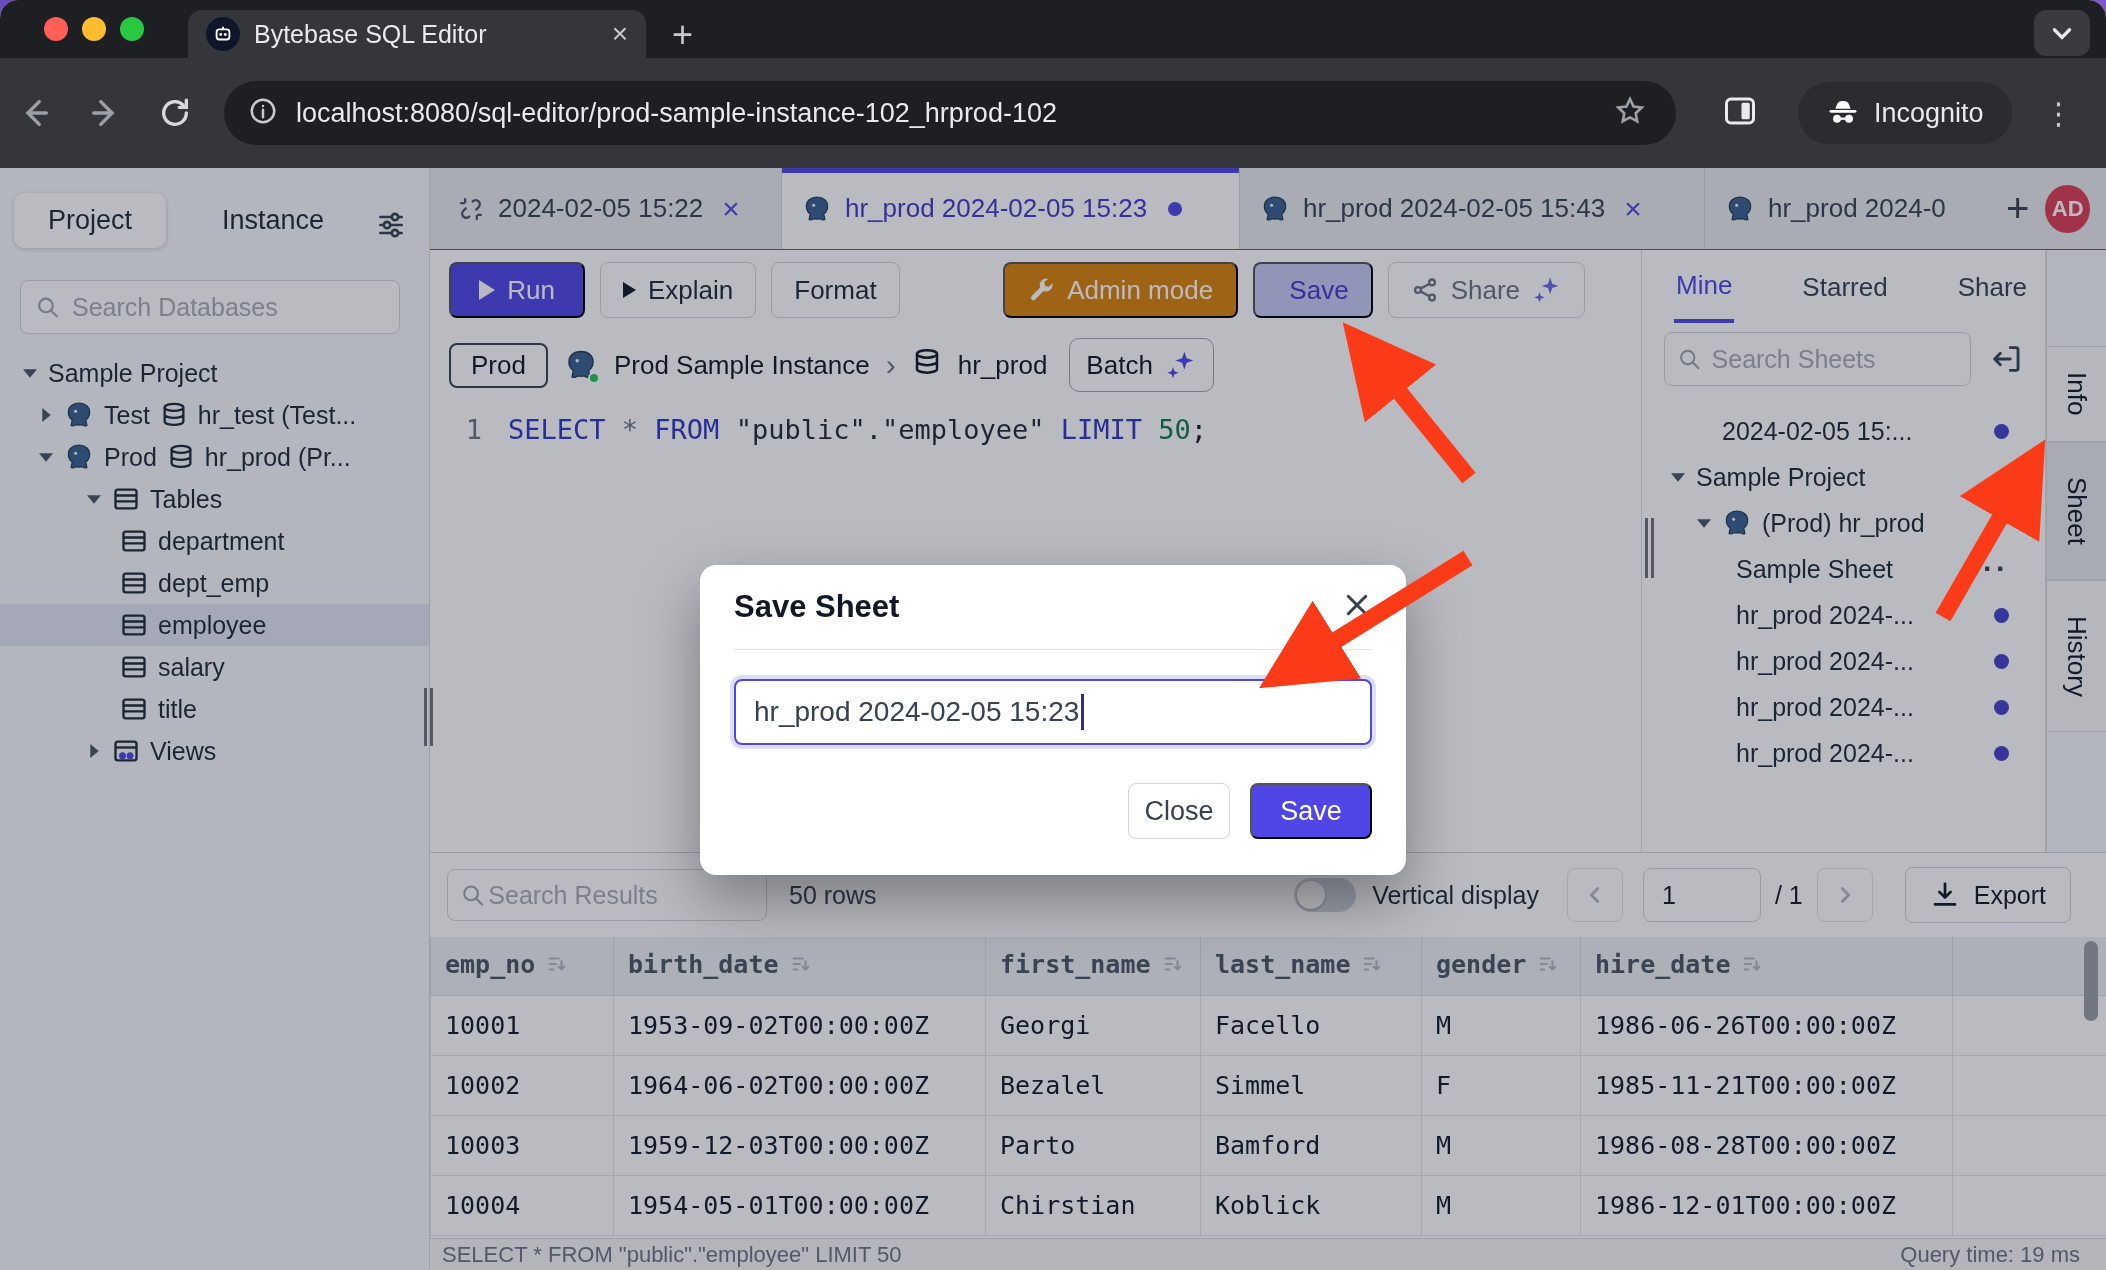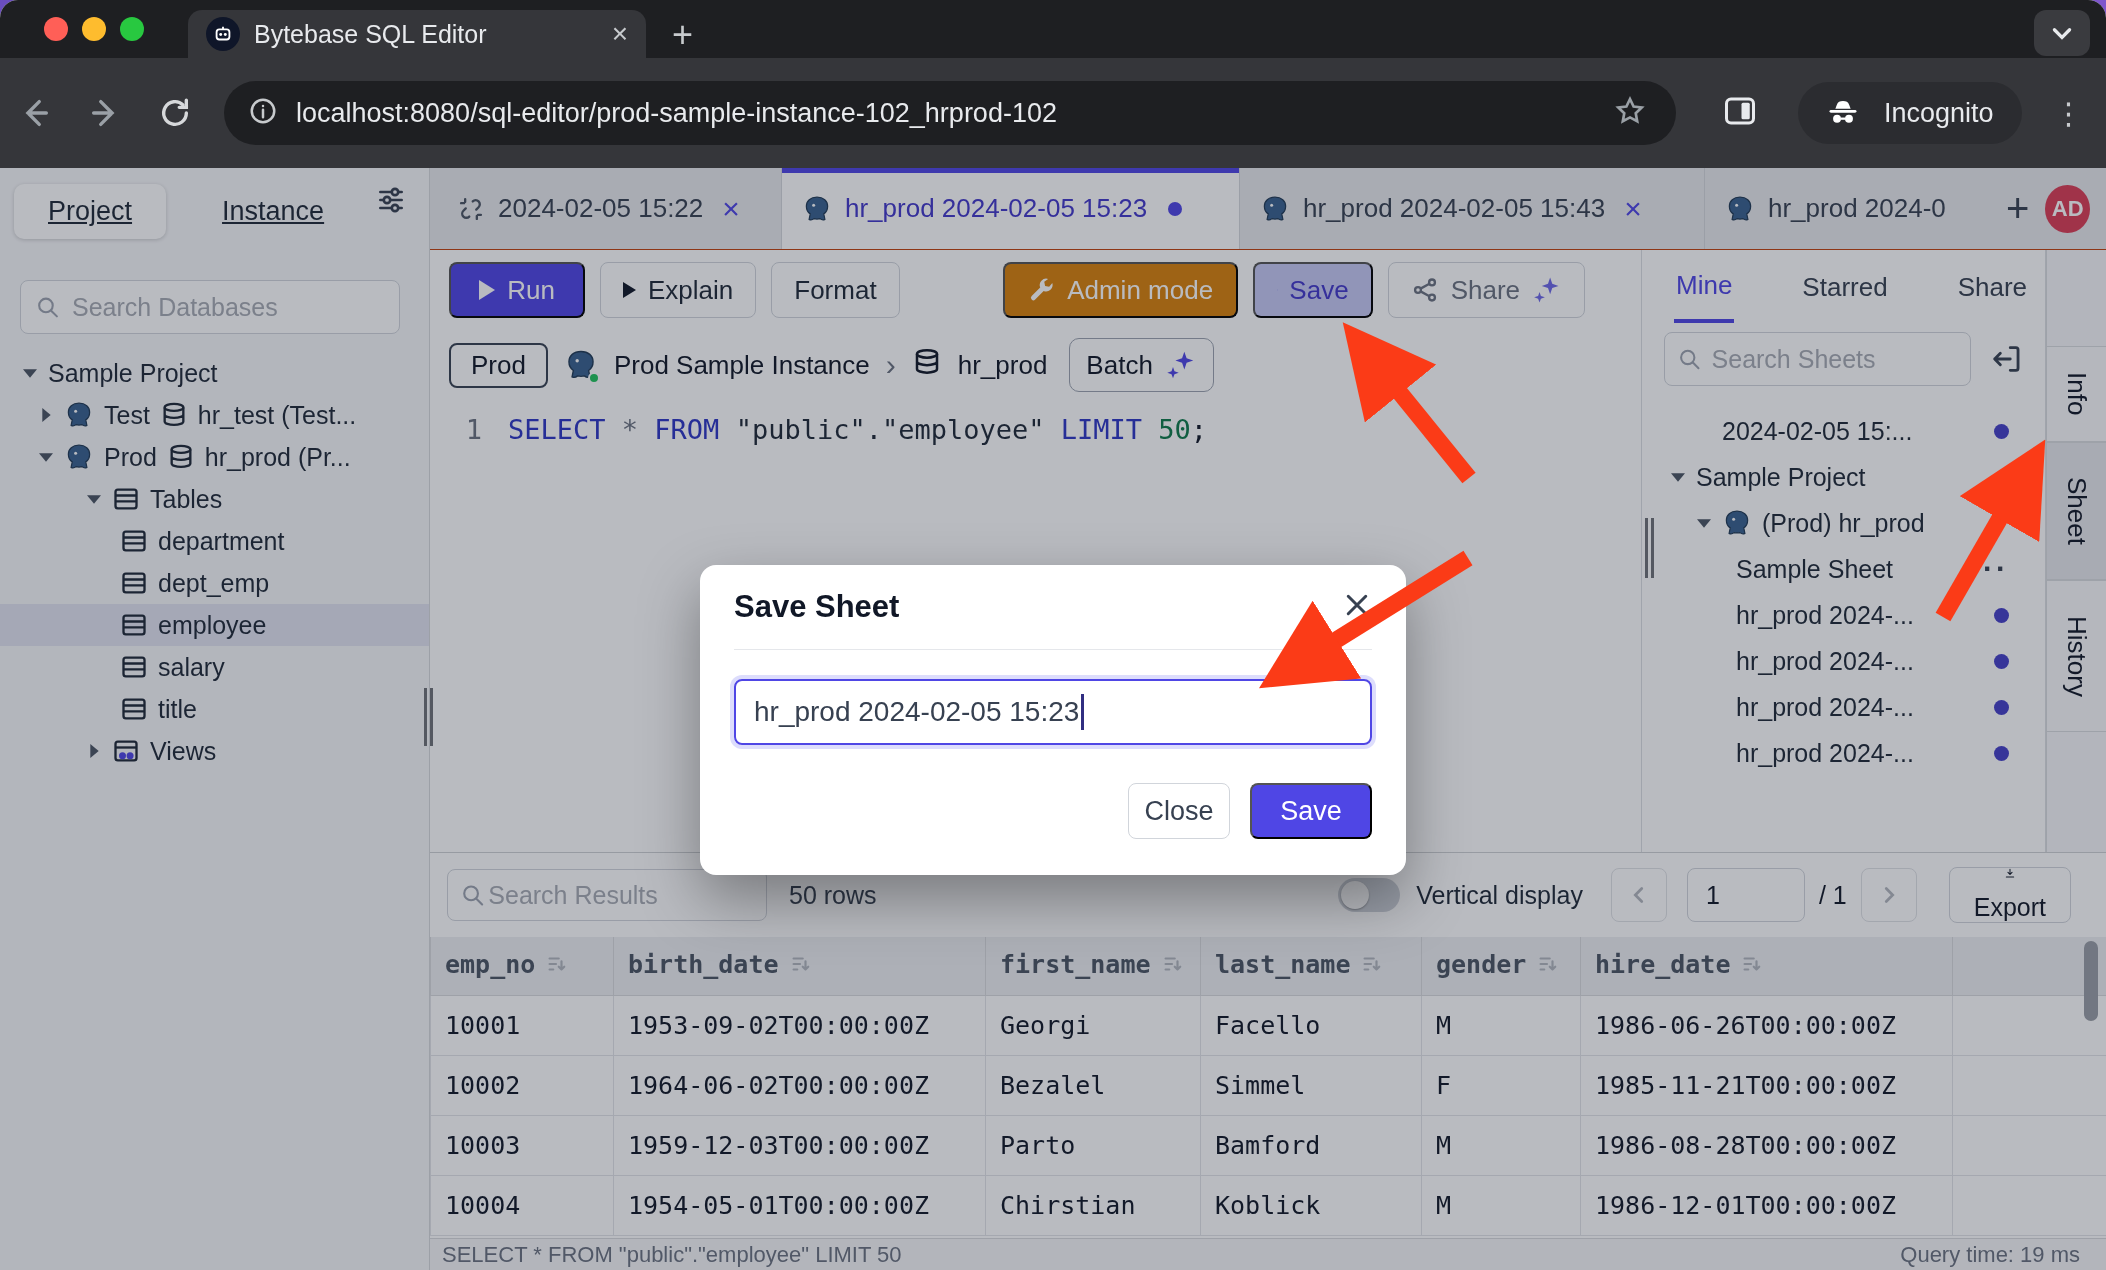--- a/index.html
+++ b/index.html
@@ -23,29 +23,29 @@
              color:#e8eaed; display:flex; align-items:center; justify-content:center; }
   .urlbar { position:relative; height:110px; background:#35363a; display:flex; align-items:center; }
   .navic { width:70px; display:flex; justify-content:center; color:#9aa0a6; }
   .navic svg { width:34px; height:34px; }
   .url-pill { margin-left:14px; width:1452px; height:64px; border-radius:32px; background:#1e1f22;
               display:flex; align-items:center; padding:0 24px; gap:18px; }
   .url-text { color:#e8eaed; font-size:27px; white-space:nowrap; overflow:hidden; flex:1; }
   .star { color:#9aa0a6; margin-right:6px; }
   .splitic { margin-left:46px; }
   .incog { margin-left:40px; height:62px; background:#2b2c30; border-radius:31px; display:flex; align-items:center;
-           gap:24px; padding:0 28px; color:#e8eaed; font-size:27px; }
+           gap:14px; padding:0 28px; color:#e8eaed; font-size:27px; }
   .dots3 { margin-left:32px; color:#c7cacd; font-size:30px; letter-spacing:0; }
 
   
   .page { position:absolute; top:168px; left:0; right:0; bottom:0; background:#fff; }
 
   
   .lsb { position:absolute; left:0; top:0; width:430px; height:100%; background:#f7f8fa; border-right:1px solid #d6d8dc; }
-  .lsb-tabs { position:absolute; top:16px; left:14px; right:14px; height:64px; display:flex; align-items:flex-start; font-size:27px; color:#1f2937;text-decoration:underline; }
+  .lsb-tabs { position:absolute; top:16px; left:14px; right:14px; height:64px; display:flex; align-items:flex-end; font-size:27px; color:#1f2937; }
   .lsb-tab { padding:12px 34px; border-radius:10px; }
   .lsb-tab.active { background:#fff; box-shadow:0 1px 4px rgba(0,0,0,.18); }
   .lsb-tab.plain { margin-left:22px; }
   .tune { margin-left:auto; margin-right:8px; color:#374151; }
   .lsb-search { position:absolute; top:112px; left:20px; width:380px; height:54px; border:1px solid #d1d5db; border-radius:8px;
                 background:#fff; display:flex; align-items:center; padding:0 14px; gap:12px; color:#9ca3af; }
   .lsb-search input { border:none; outline:none; font-size:25px; width:100%; color:#1f2937; background:transparent; font-family:inherit; }
   .lsb-search input::placeholder { color:#a7abb3; }
   .tree { position:absolute; top:184px; left:0; right:0; font-size:25px; color:#1f2937; }
   .trow { height:42px; display:flex; align-items:center; gap:10px; white-space:nowrap; overflow:hidden; }
@@ -115,21 +115,21 @@
   .rsearch { width:320px; height:52px; border:1px solid #d1d5db; border-radius:8px; display:flex; align-items:center; padding:0 12px; gap:3px; color:#a7abb3; }
   .rsearch input { border:none; outline:none; font-size:25px; width:100%; background:transparent; font-family:inherit; }
   .rsearch input::placeholder { color:#a7abb3; }
   .rowcount { margin-left:22px; }
   .toggle { margin-left:auto; width:62px; height:34px; border-radius:17px; background:#cfd3da; position:relative; flex:none; }
   .knob { position:absolute; left:3px; top:3px; width:28px; height:28px; border-radius:50%; background:#fff; box-shadow:0 1px 2px rgba(0,0,0,.3); }
   .tglbl { margin-left:16px; color:#1f2937; }
   .pgbtn { width:56px; height:54px; border:1px solid #e0e2e6; border-radius:8px; display:flex; align-items:center; justify-content:center; color:#b3b7be; flex:none; }
   .pgbox { width:118px; height:54px; border:1px solid #d1d5db; border-radius:8px; display:flex; align-items:center; padding:0 18px; color:#111827; }
   .pgtotal { margin:0 14px; color:#111827; }
-  .exportbtn { margin-left:32px; margin-right:18px; height:56px; border:1px solid #d1d5db; border-radius:8px; display:flex; align-items:center; gap:14px; padding:0 24px; color:#111827;flex-direction:column; }
+  .exportbtn { margin-left:32px; margin-right:18px; height:56px; border:1px solid #d1d5db; border-radius:8px; display:flex; align-items:center; gap:14px; padding:0 24px; color:#111827; }
   .gap20 { width:20px; flex:none; } .gap28 { width:28px; flex:none; }
   table.grid { border-collapse:collapse; table-layout:fixed; width:1680px; font-family:"DejaVu Sans Mono",monospace; }
   table.grid th { background:#eef0f3; color:#4b5563; font-weight:bold; font-size:25px; text-align:left; height:58px;
                   border:1px solid #d8dadd; border-top:none; padding:0 14px; white-space:nowrap; overflow:hidden; }
   table.grid td { font-size:25px; color:#111827; height:60px; border:1px solid #e2e4e8; padding:0 14px; white-space:nowrap; overflow:hidden; }
   .sortic { display:inline-block; vertical-align:-2px; margin-left:10px; opacity:.45; }
   .vscroll { position:absolute; right:8px; top:88px; width:14px; height:80px; border-radius:7px; background:#9a9ea6; }
 
   
   .statusbar { position:absolute; top:1070px; left:0; right:0; height:32px; background:#f6f7f8; border-top:1px solid #d8dadd;

